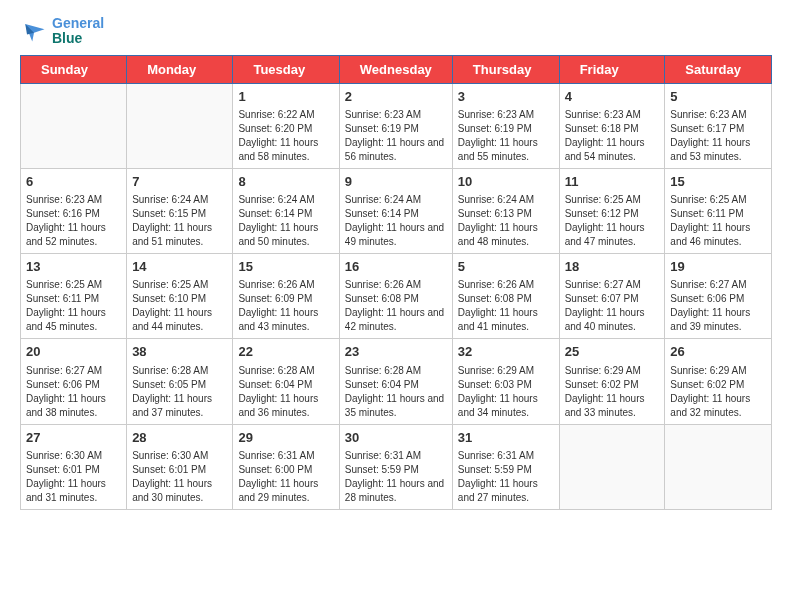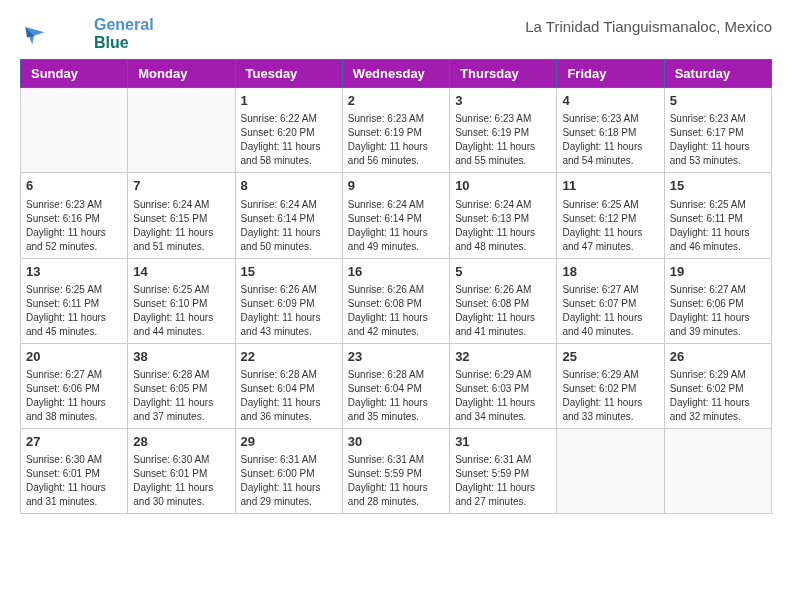--- a/index.html
+++ b/index.html
@@ -15,25 +15,24 @@
       align-items: flex-start;
       justify-content: space-between;
       margin-bottom: 8px;
     }
     .logo {
       display: flex;
       align-items: center;
       gap: 4px;
     }
     .logo-text {
-      font-size: 16px;
+      font-size: 14px;
       font-weight: bold;
       color: #333;
       line-height: 1.1;
-      margin-left: 42px;
     }
     .logo-text span {
       color: #4a90d9;
     }
     .logo-icon {
       width: 28px;
       height: 28px;
     }
     .title-block {
       text-align: right;
@@ -48,23 +47,23 @@
       font-size: 15px;
       color: #555;
       margin-top: 2px;
     }
     table {
       width: 100%;
       border-collapse: collapse;
       font-size: 10.5px;
     }
     thead tr th {
-      background-color: #a21caf;
+      background-color: #ef4444;
       color: #fff;
-      padding: 6px 10px;
+      padding: 6px 20px;
       text-align: left;
       font-size: 13px;
       font-weight: bold;
       border: 1px solid #3a6aab;
     }
     tbody tr td {
       border: 1px solid #ccc;
       padding: 4px 5px;
       vertical-align: top;
       height: 80px;
@@ -99,21 +98,20 @@
 
       <polygon points="6,8 28,14 16,18 14,28" fill="#4a90d9"></polygon>
       <polygon points="6,8 16,18 8,20" fill="#2a6aaa"></polygon>
     </svg>
     <div class="logo-text">
       <div><span>General</span></div>
       <div style="color:#0f766e;">Blue</div>
     </div>
   </div>
   <div class="title-block">
-    <div class="location">La Trinidad Tianguismanaloc, Mexico</div>
   </div>
 </div>
 
 <table>
   <thead>
     <tr>
     <th>Sunday</th>
         <th>Monday</th>
         <th>Tuesday</th>
         <th>Wednesday</th>

